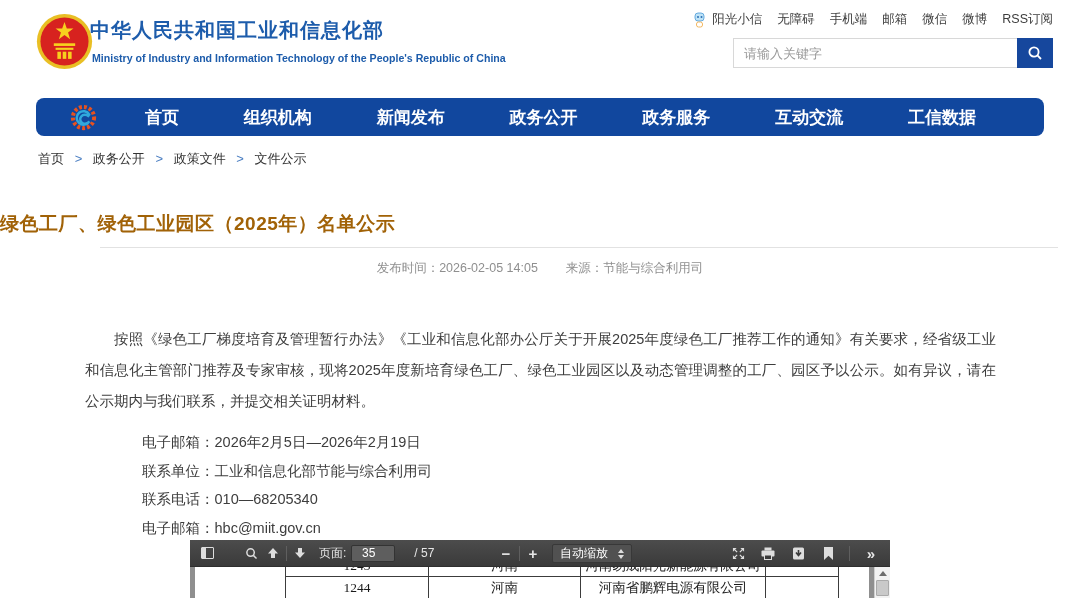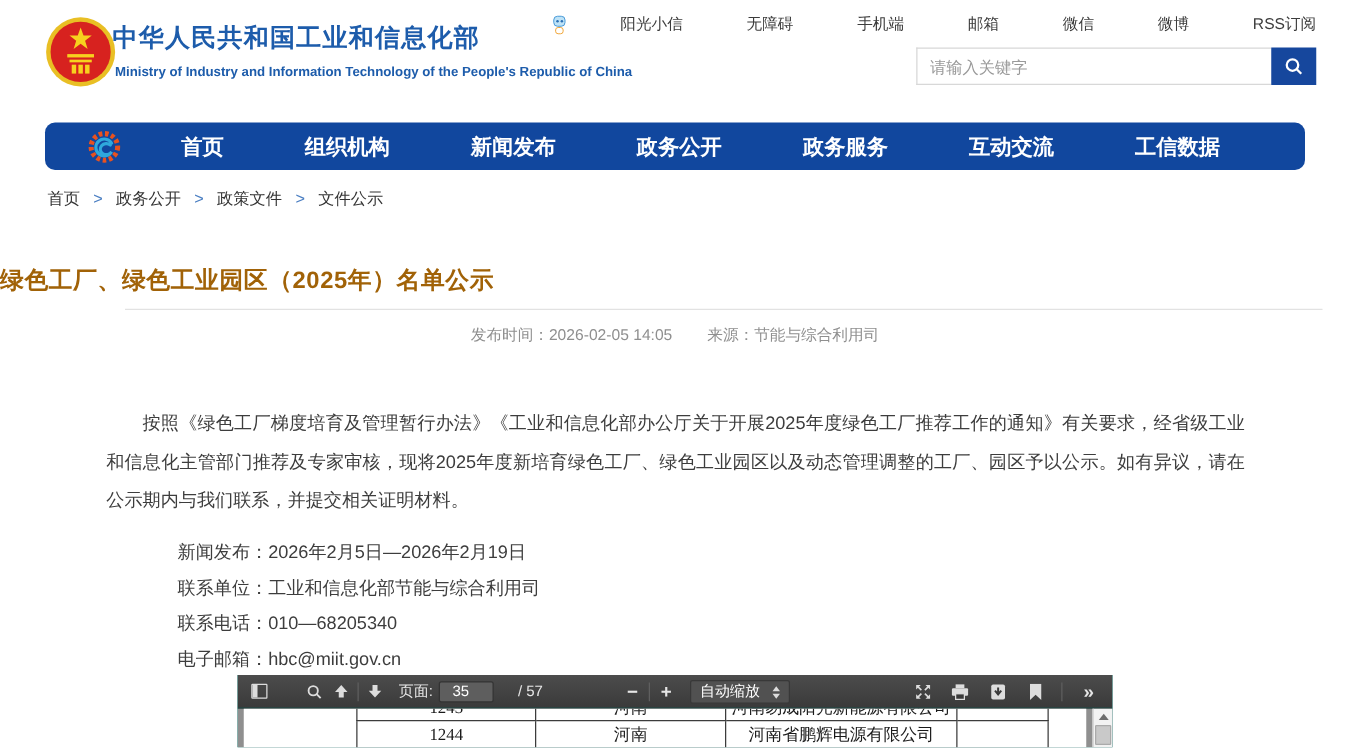--- a/index.html
+++ b/index.html
@@ -10,21 +10,21 @@
   
   .header { position:absolute; top:0; left:0; width:100%; height:90px; background:#fff; }
   .emblem { position:absolute; left:36px; top:13px; width:57px; height:57px; }
   .site-title { position:absolute; left:90px; top:17px; font-size:20px; font-weight:bold;
     color:var(--brand_blue,#1d5cab); letter-spacing:1px; white-space:nowrap; }
   .site-sub { position:absolute; left:92px; top:52px; font-size:10.6px; font-weight:bold;
     color:var(--brand_blue,#1d5cab); white-space:nowrap; }
 
   .utility { position:absolute; right:27px; top:11px; display:flex; align-items:center;
     gap:15px; font-size:12.5px; color:#3c3c3c; }
-  .utility span.u-link { cursor:pointer; white-space:nowrap;margin-left:36px; }
+  .utility span.u-link { cursor:pointer; white-space:nowrap; }
   .mascot { width:13px; height:16px; display:inline-block; margin-right:-9px; }
 
   .search { position:absolute; right:27px; top:38px; width:320px; height:30px; display:flex; }
   .search input { flex:1; height:30px; border:1px solid #d8d8d8; border-right:none;
     font-size:13px; padding:0 10px; color:#a21caf; outline:none; }
   .search input::placeholder { color:#9a9a9a; }
   .search .search-btn { width:36px; height:30px; background:var(--accent_blue,#16479d);
     border:none; display:flex; align-items:center; justify-content:center; cursor:pointer; }
 
   
@@ -46,21 +46,21 @@
   .art-meta { position:absolute; top:260px; left:0; width:100%; text-align:center;
     font-size:12.5px; color:#8f8f8f; }
   .art-meta .src-label { margin-left:28px; }
   .art-para { position:absolute; top:324px; left:85px; right:84px; font-size:14.5px;
     line-height:31px; color:#3d3d3d; text-align:justify; text-indent:2em; }
   .art-contact { position:absolute; top:428px; left:142px; font-size:14.5px;
     line-height:28.5px; color:#3d3d3d; }
 
   
   .pdf { position:absolute; top:540px; left:190px; width:700px; height:58px;
-    background:#0f766e; overflow:hidden; font-family:"Liberation Sans",sans-serif; }
+    background:#be185d; overflow:hidden; font-family:"Liberation Sans",sans-serif; }
   .pdf-toolbar { position:relative; height:27px; width:100%;
     background:linear-gradient(var(--toolbar_dark,#4c4c4c),#3a3a3a);
     border-bottom:1px solid #2e2e2e; display:flex; align-items:center; color:#e6e6e6; }
   .tb-btn { display:flex; align-items:center; justify-content:center; width:22px; height:22px;
     cursor:pointer; flex:0 0 auto; }
   .tb-sep { width:1px; height:15px; background:#5f5f5f; margin:0 2px; flex:0 0 auto; }
   .tb-label { font-size:12px; margin:0 5px 0 8px; white-space:nowrap; }
   .page-input { width:44px; height:17px; background:#5e5e5e; border:1px solid #333;
     border-radius:2px; color:#fff; font-size:12px; text-align:right; padding-right:19px; outline:none; }
   .page-total { font-size:12px; margin-left:19px; white-space:nowrap; }
@@ -171,21 +171,21 @@
 
   <div class="art-title">绿色工厂、绿色工业园区（2025年）名单公示</div>
   <div class="art-divider"></div>
   <div class="art-meta">
     <span>发布时间：</span><span>2026-02-05 14:05</span><span class="src-label">来源：</span><span>节能与综合利用司</span>
   </div>
 
   <div class="art-para">按照《绿色工厂梯度培育及管理暂行办法》《工业和信息化部办公厅关于开展2025年度绿色工厂推荐工作的通知》有关要求，经省级工业和信息化主管部门推荐及专家审核，现将2025年度新培育绿色工厂、绿色工业园区以及动态管理调整的工厂、园区予以公示。如有异议，请在公示期内与我们联系，并提交相关证明材料。</div>
 
   <div class="art-contact">
-    <div>新闻发布：2026年2月5日—2026年2月19日</div>
+    <div>电子邮箱：2026年2月5日—2026年2月19日</div>
     <div>联系单位：工业和信息化部节能与综合利用司</div>
     <div>联系电话：010—68205340</div>
     <div>电子邮箱：hbc@miit.gov.cn</div>
   </div>
 
   <div class="pdf">
     <div class="pdf-toolbar">
       <div class="tb-btn" style="margin-left:6px">
         <span class="sidebar-glyph"></span>
       </div>

